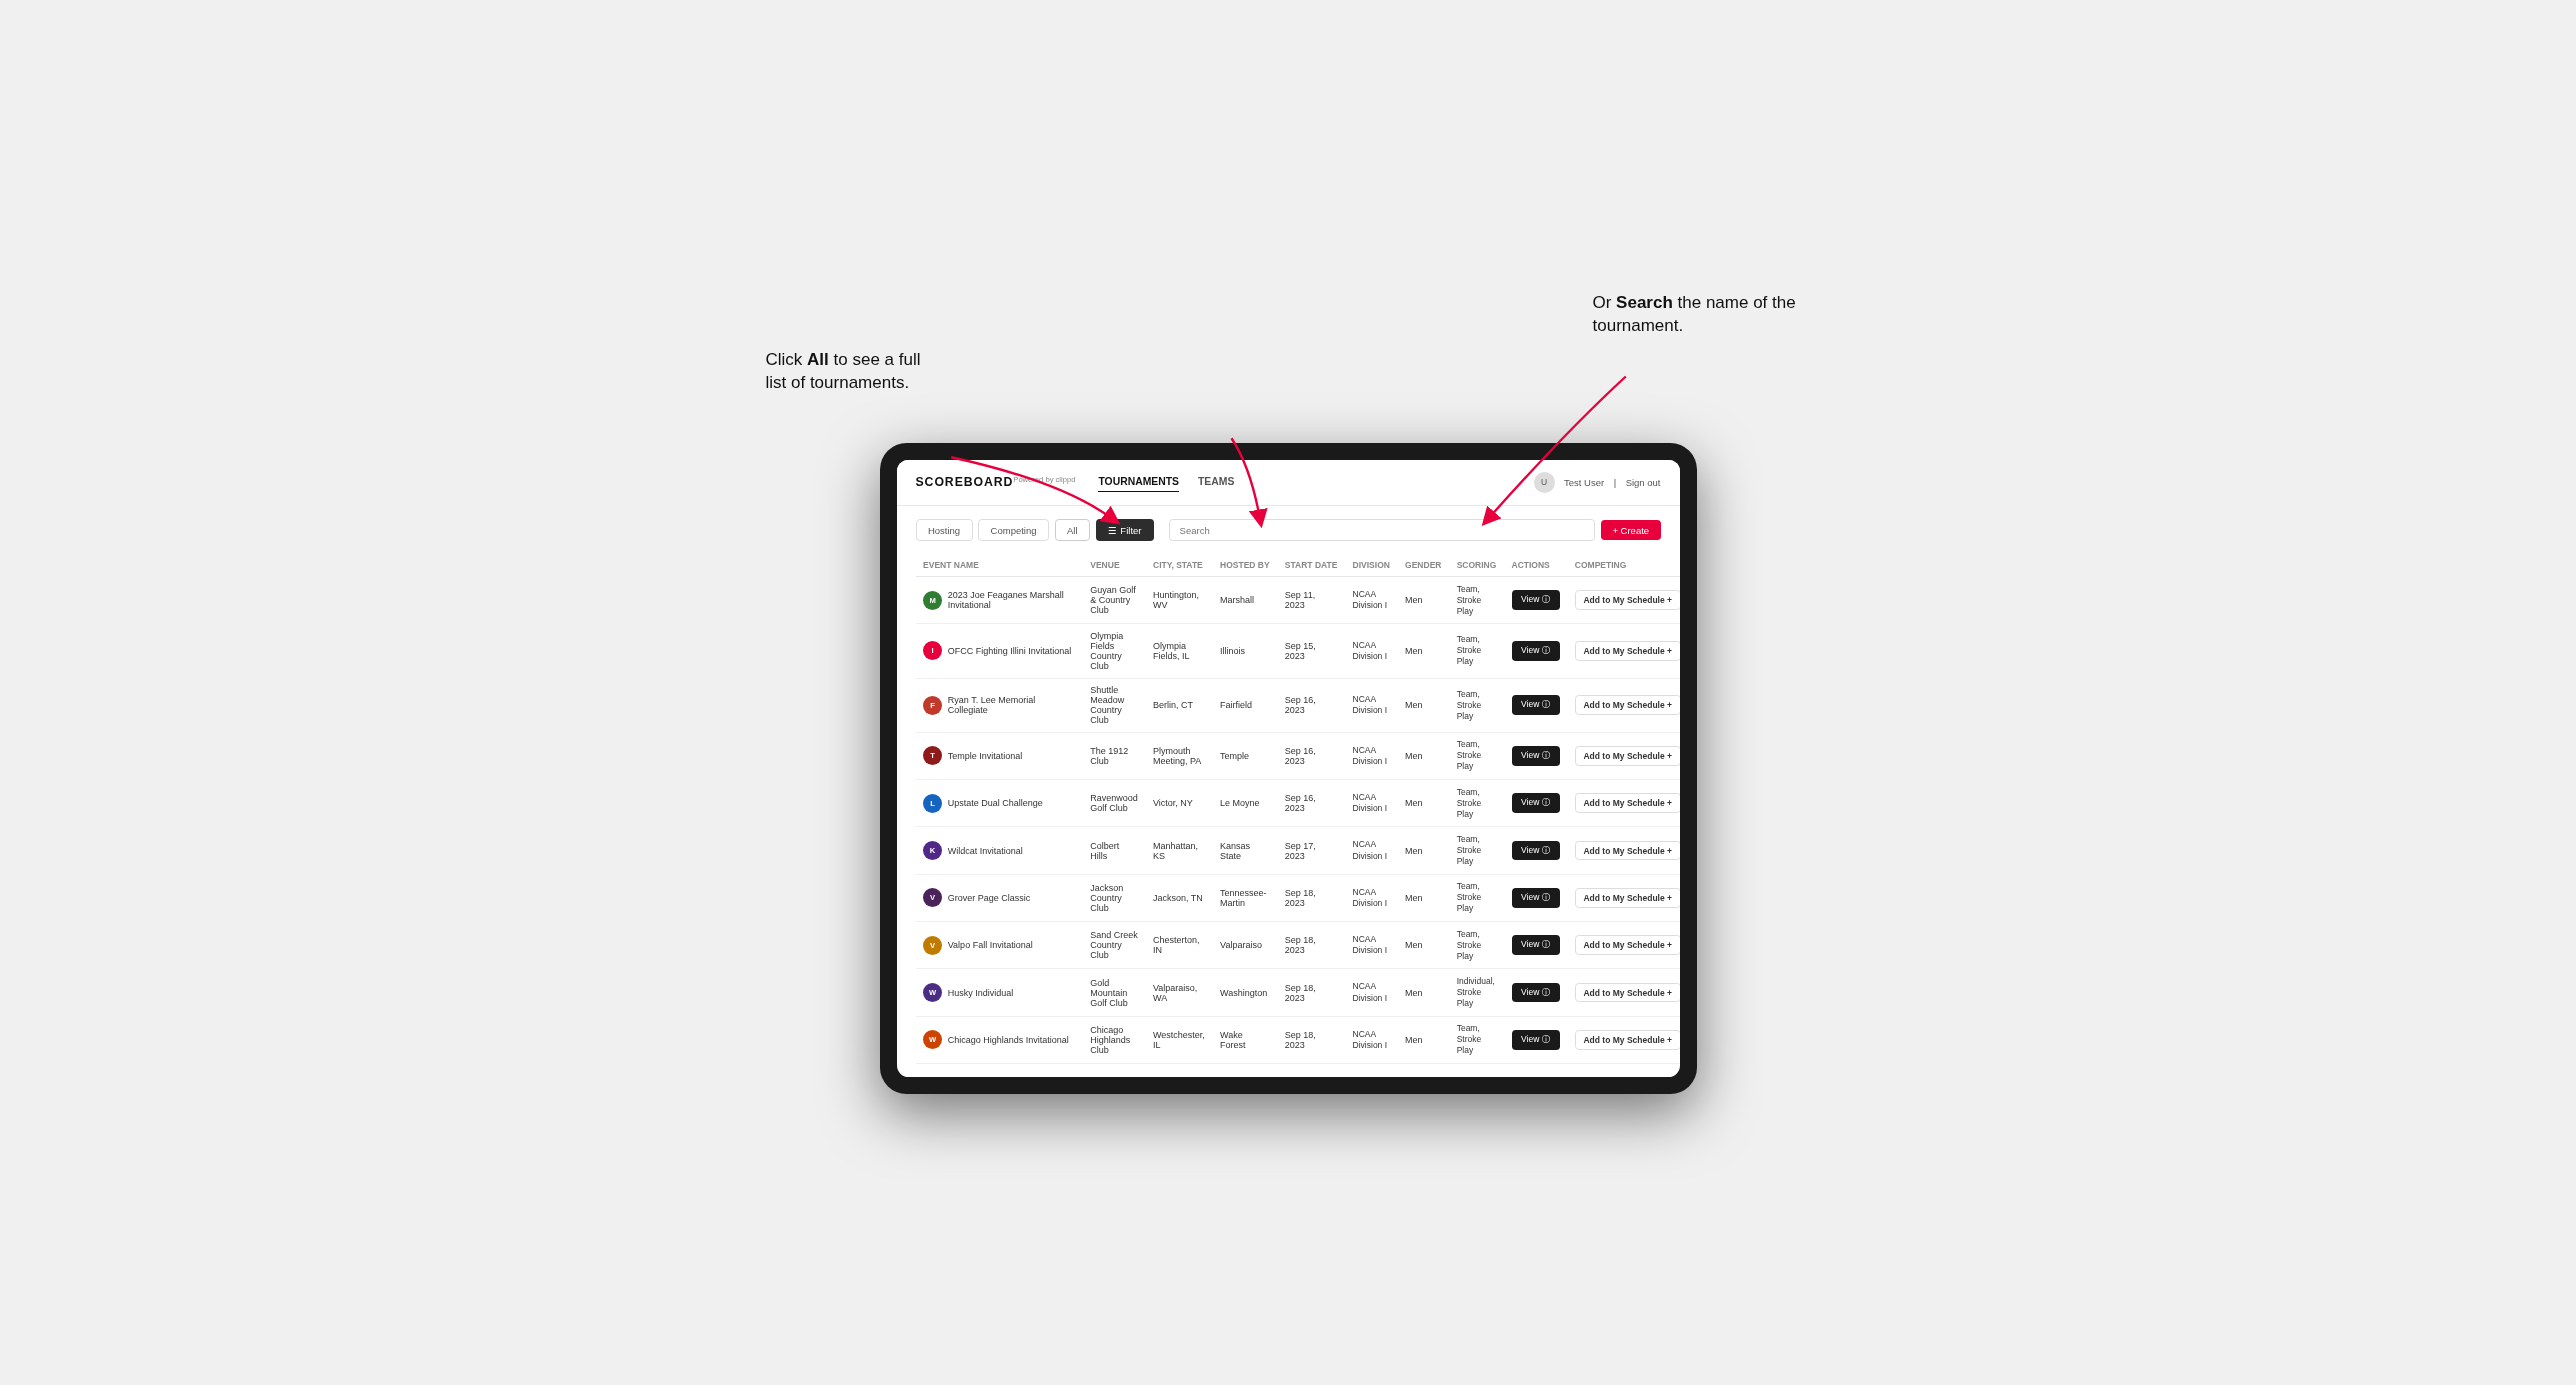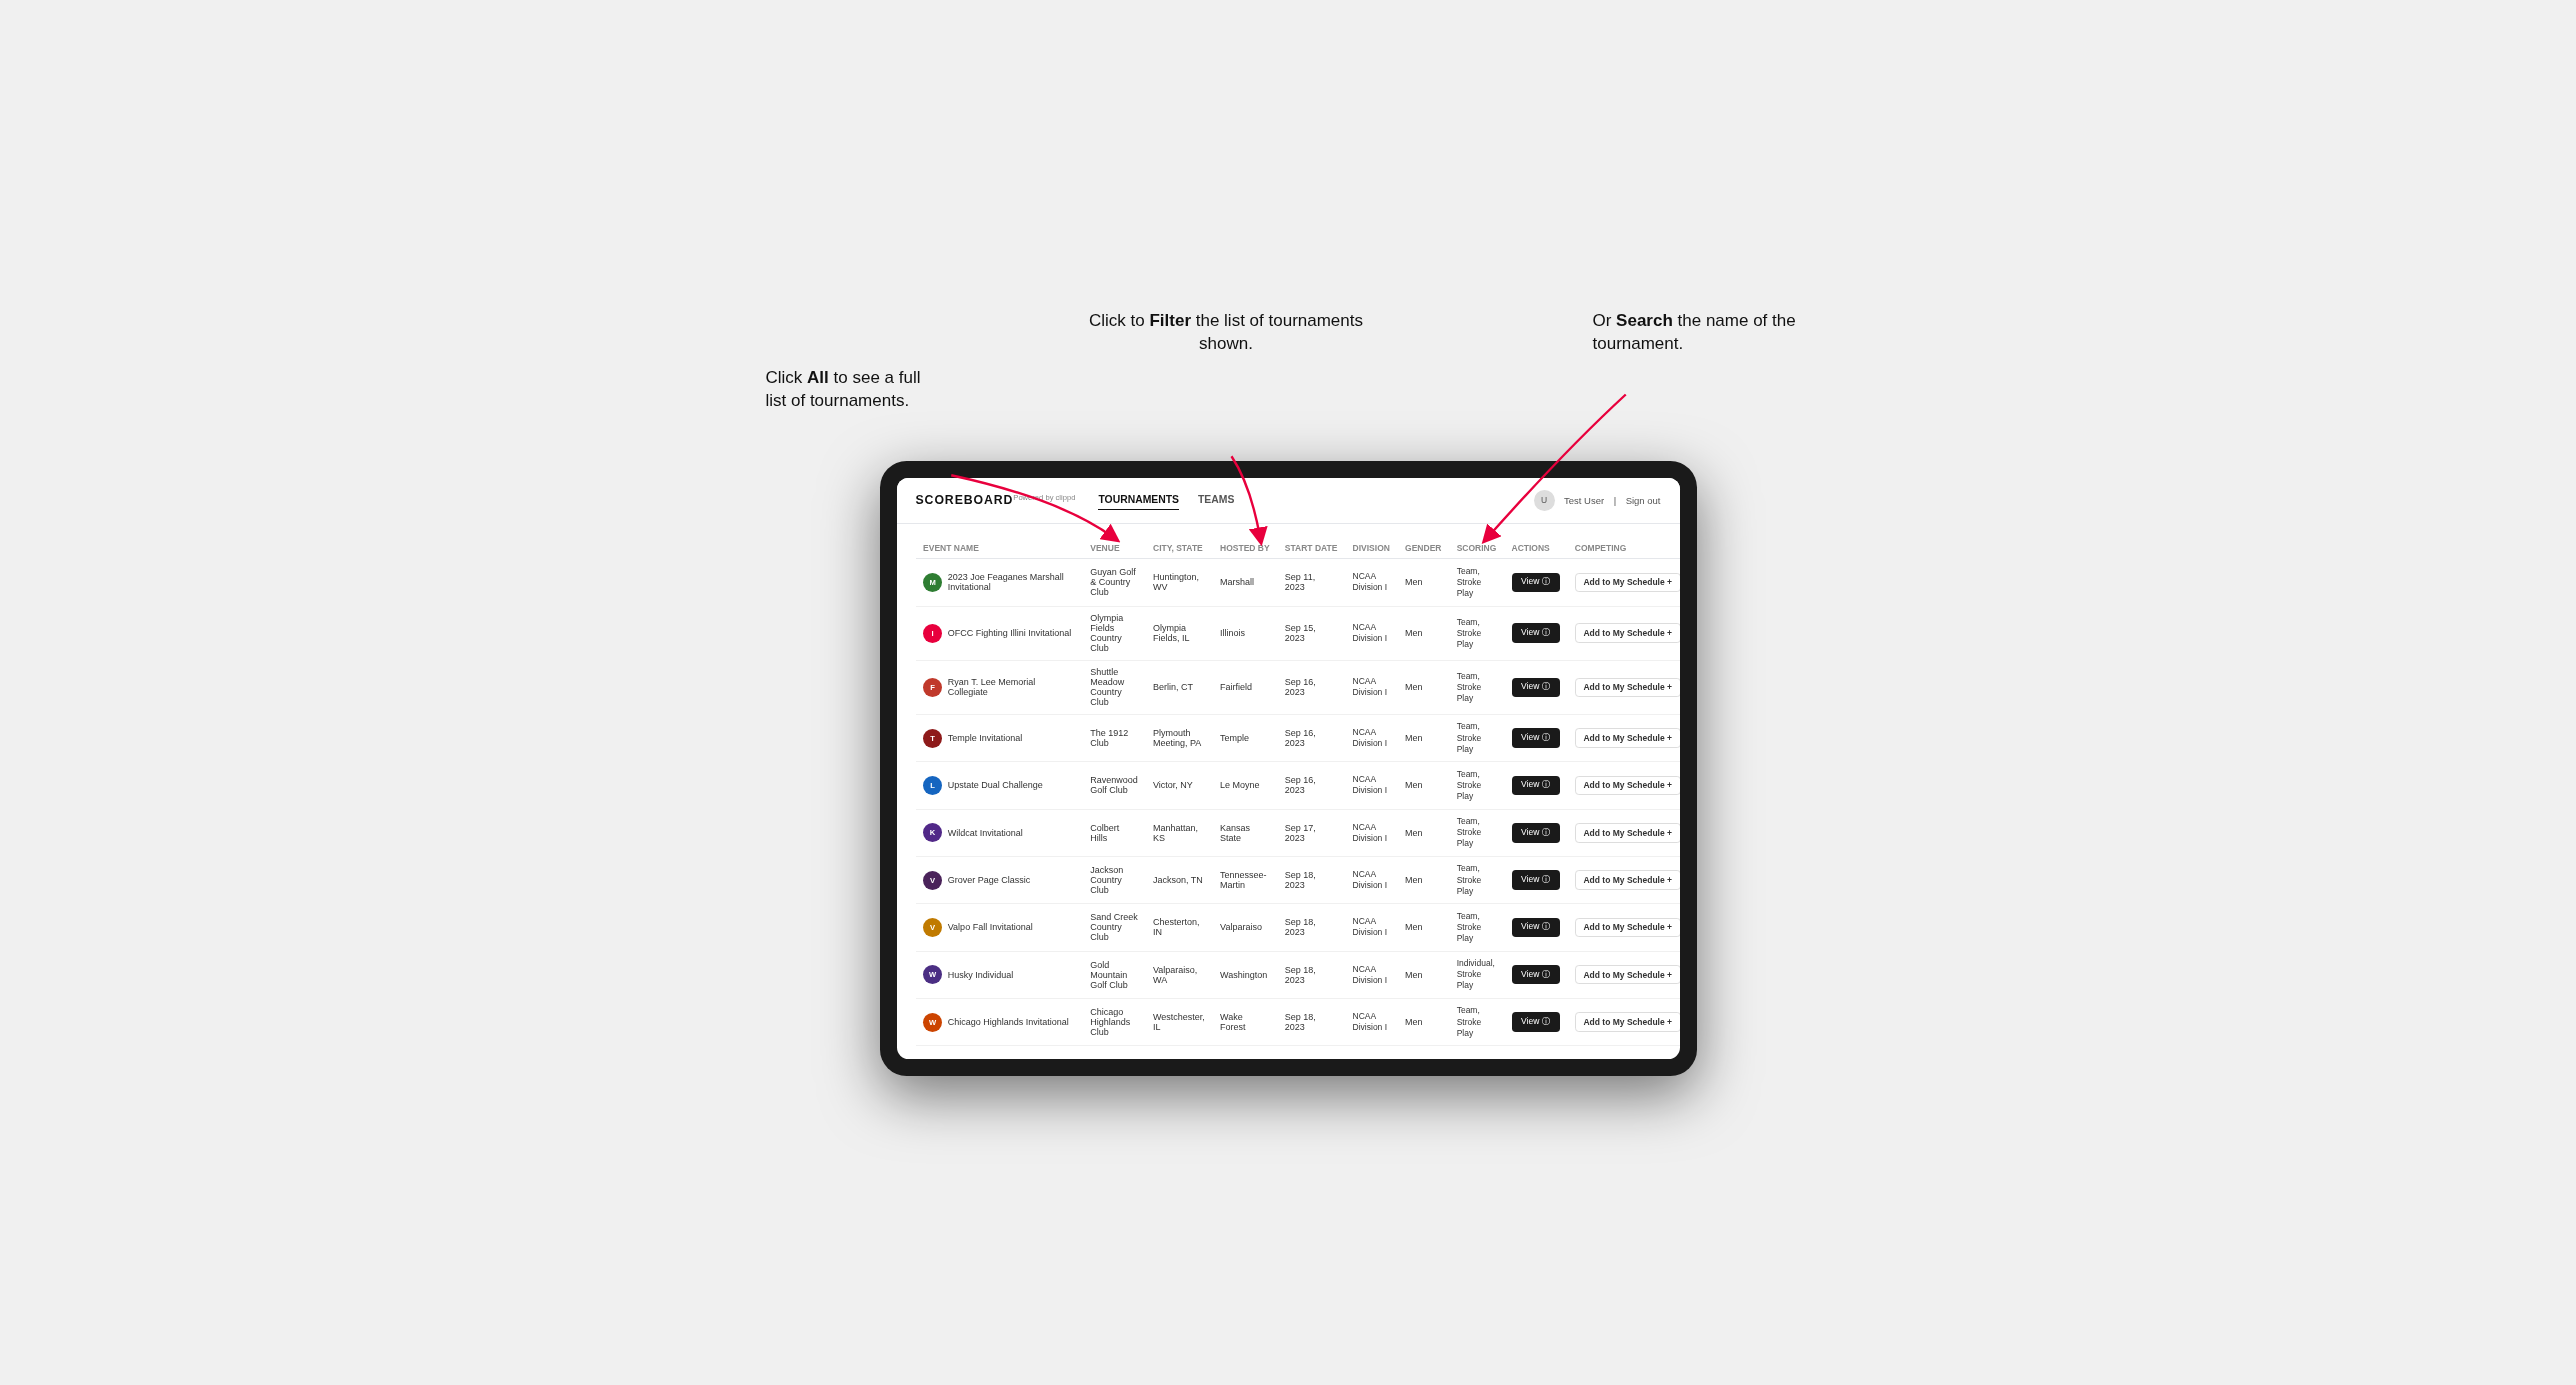--- a/index.html
+++ b/index.html
@@ -266,23 +266,20 @@
       line-height: 1.3;
     }
   </style>
 </head>
 <body>
 
 <div class="outer-wrapper">
 
   <div class="annotation annotation-topleft">
     Click <b>All</b> to see a full list of tournaments.
-  </div>
-  <div class="annotation annotation-topcenter">
-    Click to <b>Filter</b> the list of tournaments shown.
   </div>
   <div class="annotation annotation-topright">
     Or <b>Search</b> the name of the tournament.
   </div>
 
   <svg class="arrow-svg" style="top:0;left:0;width:100%;height:209px;overflow:visible;" viewBox="0 0 1100 220" preserveAspectRatio="none">
 
     <path d="M 195 175 Q 310 200 365 240" stroke="#e8003d" stroke-width="2.5" fill="none" marker-end="url(#arr)"></path>
 
     <path d="M 490 155 Q 510 185 520 240" stroke="#e8003d" stroke-width="2.5" fill="none" marker-end="url(#arr)"></path>
@@ -310,20 +307,35 @@
         <div class="header-right">
           <div class="user-avatar">U</div>
           <span>Test User</span>
           <span>|</span>
           <span style="cursor:pointer;">Sign out</span>
         </div>
       </div>
 
       <div class="content-area">
 
+        <div class="filter-bar">
+          <button class="tab-btn">Hosting</button>
+          <button class="tab-btn">Competing</button>
+          <button class="tab-btn active-tab">All</button>
+          <button class="filter-btn">
+            <span>☰</span>
+            <span>Filter</span>
+          </button>
+          <div class="search-wrapper">
+            <input class="search-input" type="text" placeholder="Search" style="">
+          </div>
+          <button class="create-btn">
+            <span>+ Create</span>
+          </button>
+        </div>
 
         <table class="data-table">
           <thead>
             <tr>
               <th>EVENT NAME</th>
               <th>VENUE</th>
               <th>CITY, STATE</th>
               <th>HOSTED BY</th>
               <th>START DATE</th>
               <th>DIVISION</th>

